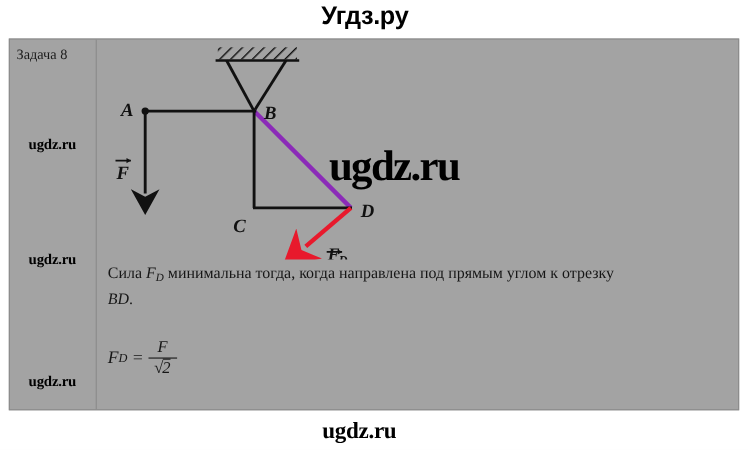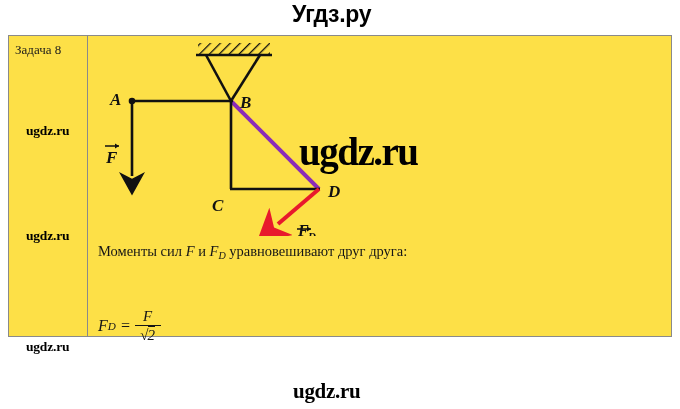--- a/index.html
+++ b/index.html
@@ -33,24 +33,24 @@
     color: #000000;
     letter-spacing: -0.3px;
   }
 
   
   .table-frame {
     position: absolute;
     left: 8px;
     top: 35px;
     width: 664px;
-    height: 302px;
+    height: 338px;
     border: 1px solid #8a8a8a;
     box-sizing: border-box;
-    background: #fde047;
+    background: #a3a3a3;
   }
   .col-divider {
     position: absolute;
     left: 78px;
     top: 0;
     width: 1px;
     height: 100%;
     background: #8a8a8a;
   }
 
@@ -263,23 +263,24 @@
           <line x1="209" y1="193" x2="223" y2="193" stroke="#111111" stroke-width="1.5"></line>
           <path d="M223,193 L219,190.6 L219,195.4 Z" fill="#111111"></path>
           <text x="210" y="200" font-family="Liberation Serif, serif" font-size="16" font-style="italic" font-weight="bold" fill="#111111">F</text>
           <text x="220" y="204" font-family="Liberation Serif, serif" font-size="11" font-style="italic" font-weight="bold" fill="#111111">D</text>
         </g>
       </svg>
     </div>
 
     <div class="body-text">
 
-
-
-      <div class="body-line body-line-3"><span>Моменты сил </span><span class="ital">F</span><span> и </span><span class="ital">F</span><sub class="vsub">D</sub><span> уравновешивают друг друга:</span></div>
+      <div class="body-line"><span>Сила </span><span class="ital">F</span><sub class="vsub">D</sub><span> минимальна тогда, когда направлена под прямым углом к отрезку</span></div>
+
+      <div class="body-line body-line-2"><span class="ital">BD</span><span>.</span></div>
+
     </div>
 
     <div class="formulas">
 
 
       <div class="formula-2"><span>F</span><sub class="vsub">D</sub>&nbsp;<span>=</span>
         <span class="frac">
           <span class="frac-num">F</span>
           <span class="frac-bar"></span>
           <span class="frac-den radic"><span>√</span><span class="rad-bar">2</span></span>

